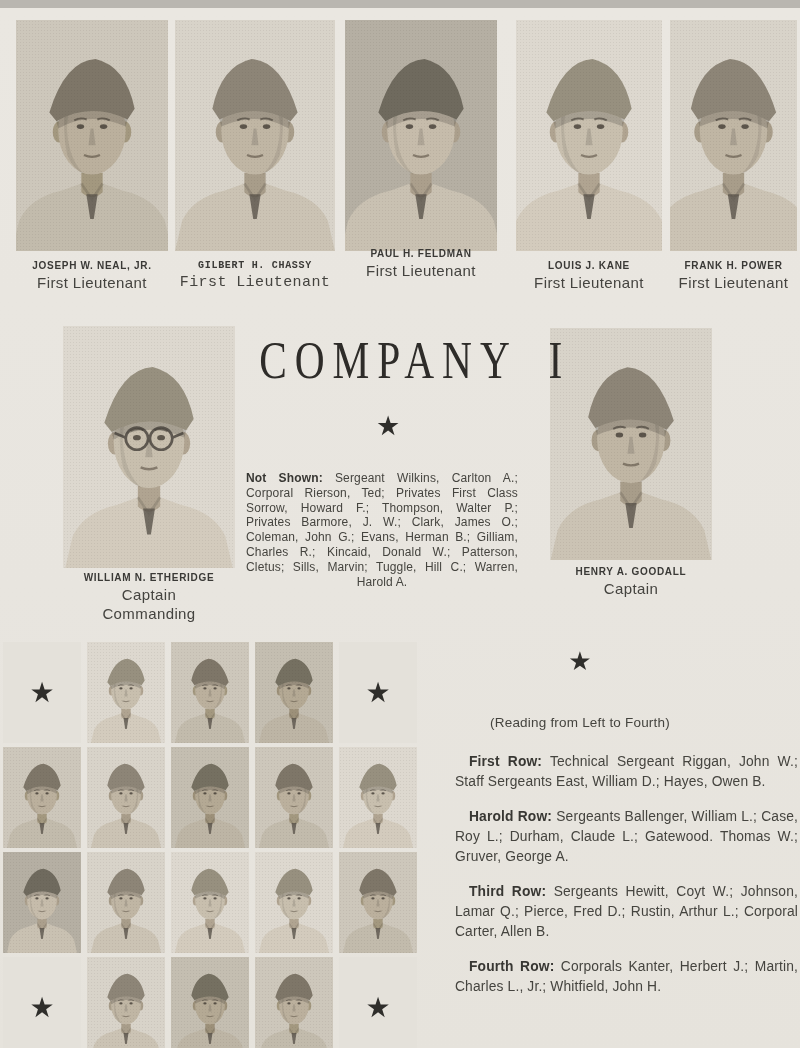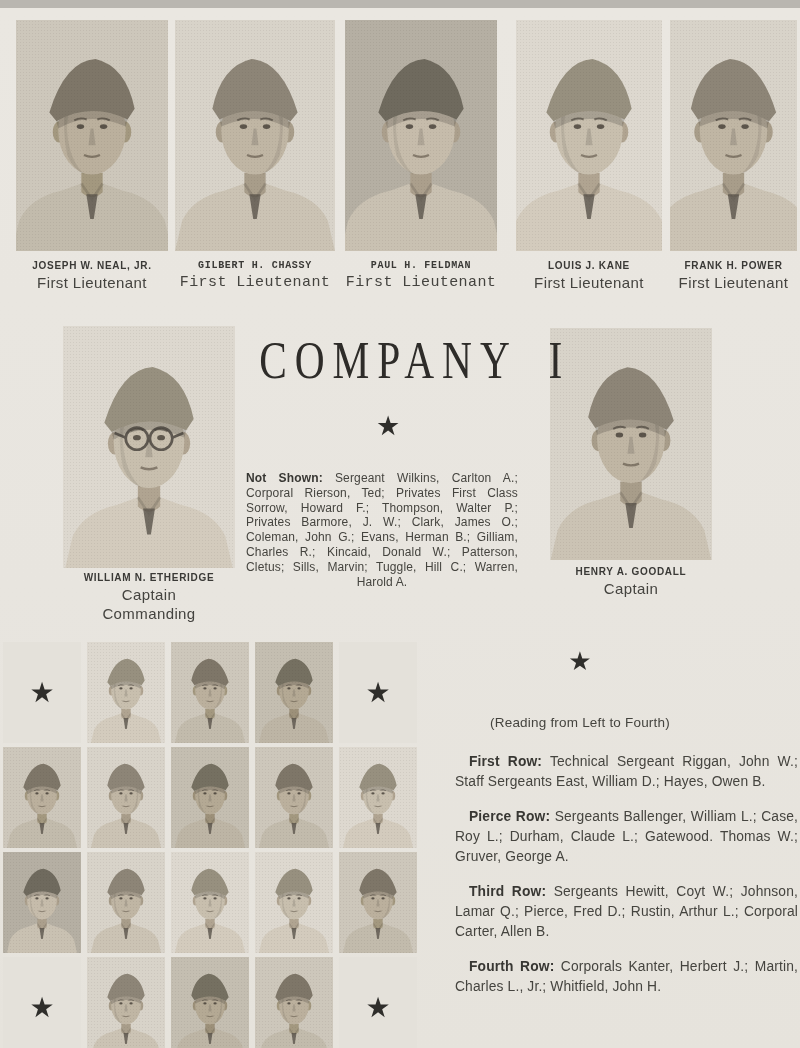--- a/index.html
+++ b/index.html
@@ -128,21 +128,21 @@
     </div>
 
   <div class="cap" style="left:16px;top:252px;width:152px;">
     <div class="nm">JOSEPH W. NEAL, JR.</div>
     <div class="rk">First Lieutenant</div>
   </div>
   <div class="cap" style="left:175px;top:252px;width:160px;font-family:Liberation Mono, monospace;">
     <div class="nm">GILBERT H. CHASSY</div>
     <div class="rk">First Lieutenant</div>
   </div>
-  <div class="cap" style="left:345px;top:252px;width:152px;font-family:Liberation Mono, monospace;">
+  <div class="cap" style="left:345px;top:240px;width:152px;">
     <div class="nm">PAUL H. FELDMAN</div>
     <div class="rk">First Lieutenant</div>
   </div>
   <div class="cap" style="left:516px;top:252px;width:146px;">
     <div class="nm">LOUIS J. KANE</div>
     <div class="rk">First Lieutenant</div>
   </div>
   <div class="cap" style="left:670px;top:252px;width:127px;">
     <div class="nm">FRANK H. POWER</div>
     <div class="rk">First Lieutenant</div>
@@ -278,21 +278,21 @@
       </div>
   </div>
 
   <div id="roster-star">
     <span class="star-glyph">★</span>
   </div>
   <div id="roster-caption">(Reading from Left to Fourth)</div>
 
   <div id="roster">
     <p><span class="lead">First Row:</span><span> Technical Sergeant Riggan, John W.; Staff Sergeants East, William D.; Hayes, Owen B.</span></p>
-    <p><span class="lead">Pierce Row:</span><span> Sergeants Ballenger, William L.; Case, Roy L.; Durham, Claude L.; Gatewood. Thomas W.; Gruver, George A.</span></p>
+    <p><span class="lead">Harold Row:</span><span> Sergeants Ballenger, William L.; Case, Roy L.; Durham, Claude L.; Gatewood. Thomas W.; Gruver, George A.</span></p>
     <p><span class="lead">Third Row:</span><span> Sergeants Hewitt, Coyt W.; Johnson, Lamar Q.; Pierce, Fred D.; Rustin, Arthur L.; Corporal Carter, Allen B.</span></p>
     <p><span class="lead">Fourth Row:</span><span> Corporals Kanter, Herbert J.; Martin, Charles L., Jr.; Whitfield, John H.</span></p>
   </div>
 
   <div id="page-number">[ 69 ]</div>
   <div id="page-edge"></div>
 
 </div>
 
 </body></html>

